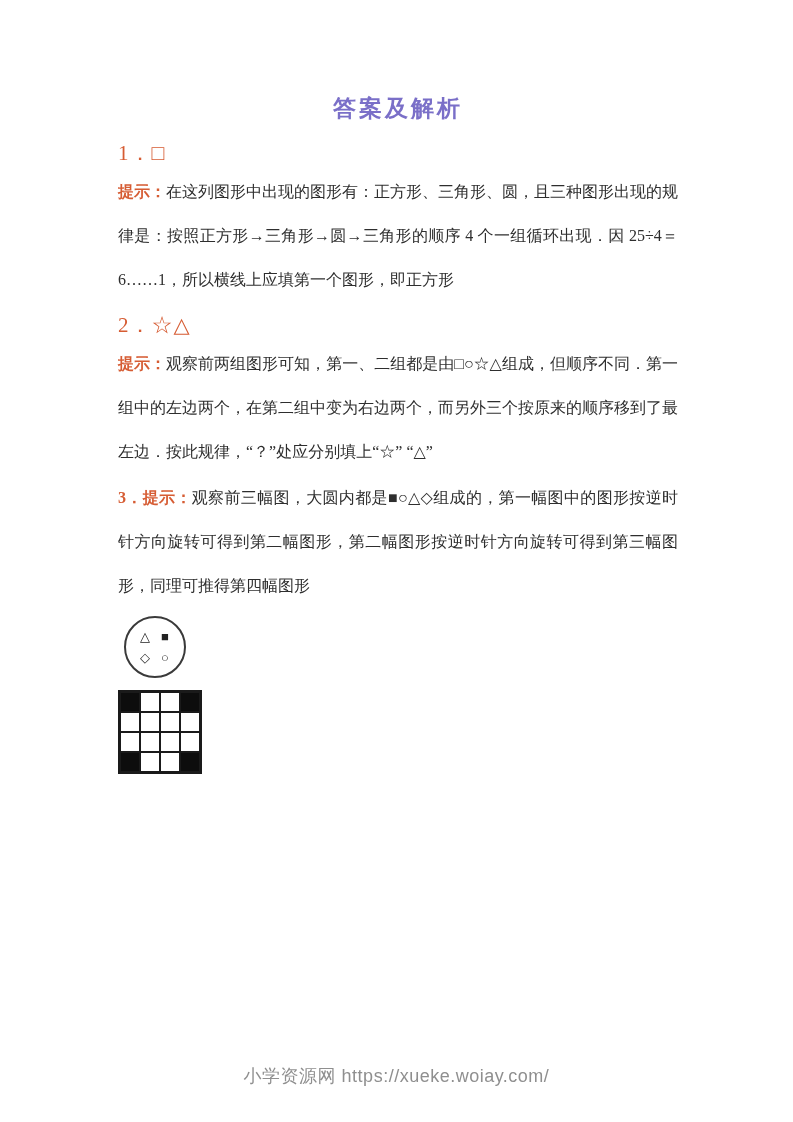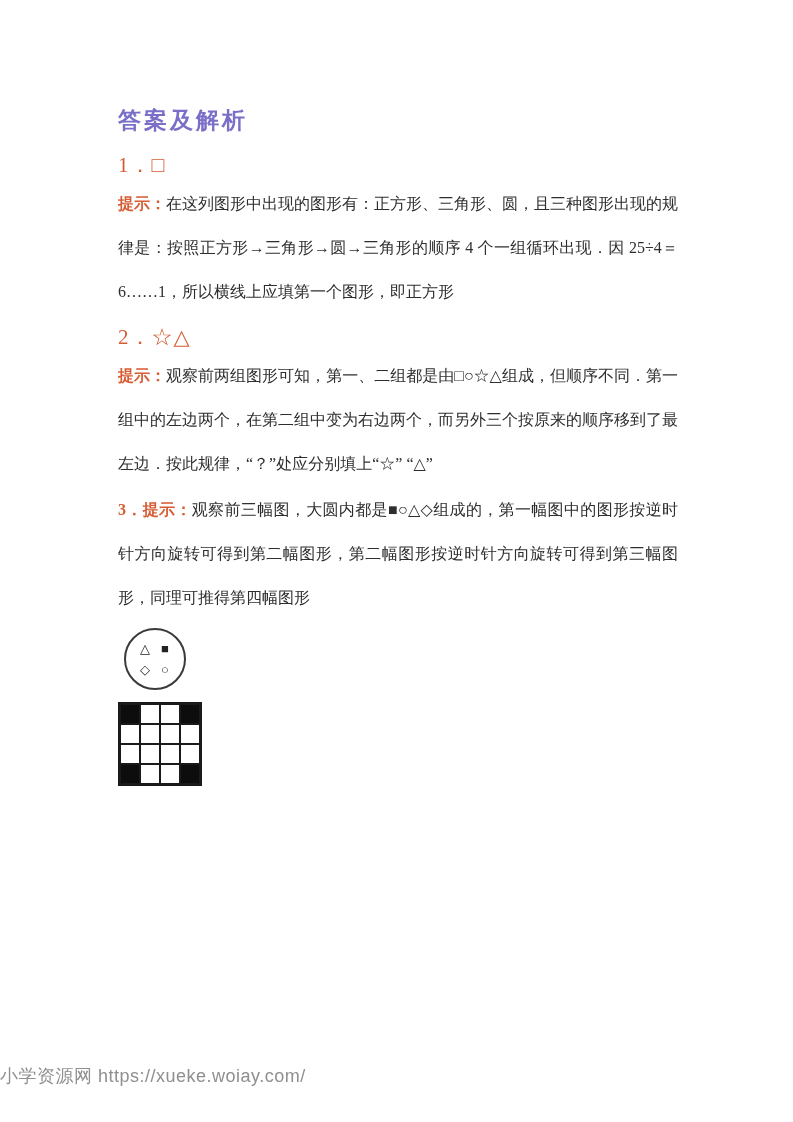--- a/index.html
+++ b/index.html
@@ -20,21 +20,22 @@
     overflow: hidden;
   }
   .page { padding: 90px 115px 0 118px; }
 
   .title {
     font-size: 23px;
     font-weight: bold;
     color: var(--purple);
     letter-spacing: 3px;
     line-height: 30px;
-    margin: 16px 0 16px 0;
+    margin: 4px 0 16px 0;
+    text-align: center;
   }
 
   .answer-line {
     color: var(--orange);
     font-size: 21px;
     line-height: 26px;
     margin: 10px 0 4px 0;
     letter-spacing: 1px;
   }
 
@@ -79,21 +80,21 @@
     border: 1px solid #1a1a1a;
     background: #ffffff;
   }
   .gcell.black { background: #0d0d0d; }
 
   .footer {
     position: absolute;
     left: 0;
     right: 0;
     top: 1064px;
-    text-align: left;
+    text-align: center;
     font-family: "Liberation Sans", "DejaVu Sans", sans-serif;
     font-size: 18px;
     color: var(--gray);
     letter-spacing: 0.5px;
   }
 </style>
 </head>
 <body>
 
 <div class="page">

